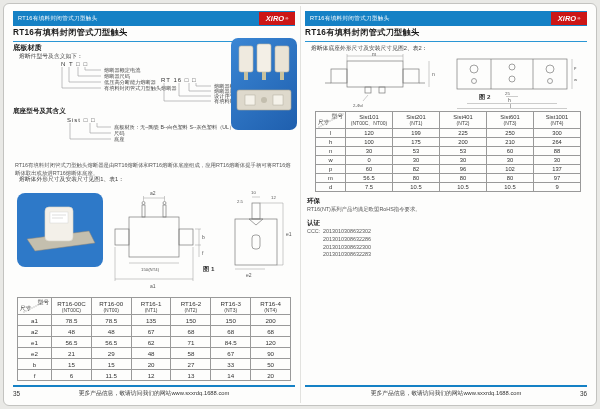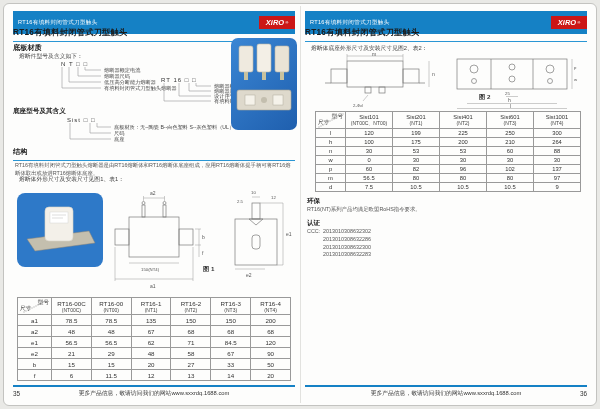--- a/index.html
+++ b/index.html
@@ -4,21 +4,21 @@
 <style>
   * { margin:0; padding:0; box-sizing:border-box; }
   html,body { width:600px; height:409px; }
   body { background:#e9e9e6; font-family:"Liberation Sans", sans-serif; color:#333; position:relative; overflow:hidden; }
   .spread { position:absolute; left:3px; top:3px; width:594px; height:403px; background:#fdfdfc; border:1px solid #c3c3c0; border-radius:6px; }
   .divider { position:absolute; left:50%; top:2px; bottom:2px; width:1px; background:#e2e2df; }
   .page { position:absolute; top:3px; bottom:3px; width:290px; }
   .page-left { left:5px; }
   .page-right { right:5px; }
 
-  .hbar { position:absolute; left:4px; right:4px; top:4px; height:23px; background:#1581c5; display:flex; align-items:center; justify-content:space-between; }
+  .hbar { position:absolute; left:4px; right:4px; top:4px; height:15px; background:#1581c5; display:flex; align-items:center; justify-content:space-between; }
   .hbar-text { color:#fff; font-size:5.6px; padding-left:5px; letter-spacing:0.3px; }
   .logo { background:#cc1616; height:13px; min-width:36px; display:flex; align-items:center; justify-content:center; color:#fff; font-size:7.5px; font-weight:bold; font-style:italic; padding:0 3px; }
   .logo sup { font-size:4px; margin-left:1px; }
 
   .title { position:absolute; left:4px; right:4px; top:20px; font-size:8.2px; font-weight:bold; color:#1a1a1a; border-bottom:1.5px solid #2a96d4; padding-bottom:2.5px; letter-spacing:0.3px; }
 
   .h-sec { position:absolute; font-size:7.2px; font-weight:bold; color:#222; }
   .h-rule { border-bottom:1.4px solid #2a96d4; padding-bottom:3px; }
   .small-note { position:absolute; font-size:5.8px; color:#444; }
   .body-text { position:absolute; font-size:5.4px; color:#555; line-height:1.55; }
@@ -130,21 +130,20 @@
       <g>
         <polyline class="conn" points="48,9 48,13 62,13"></polyline>
         <polyline class="conn" points="41,9 41,19 62,19"></polyline>
         <polyline class="conn" points="21,9 21,25 62,25"></polyline>
       </g>
       <text class="lbl" x="65" y="15">底板材质：无--陶瓷 B--白色塑料 S--灰色塑料（UL）</text>
       <text class="lbl" x="65" y="21">尺码</text>
       <text class="lbl" x="65" y="27">底座</text>
     </svg>
 
-    <div class="h-sec h-rule" style="left:4px; right:4px; top:140px;"><span>结构</span></div>
     <div class="body-text" style="left:6px; right:6px; top:154px;">RT16有填料封闭管式刀型触头熔断器是由RT16熔断体和RT16熔断体底座组成，应用RT16熔断体提手柄可将RT16熔断体取出或放进RT16熔断体底座。</div>
     <div class="small-note" style="left:10px; top:168px;">熔断体外形尺寸及安装尺寸见图1、表1：</div>
 
     <svg style="position:absolute; left:4px; top:174px;" width="284" height="114" viewBox="0 0 284 114">
       <g>
         <rect x="4" y="12" width="86" height="74" rx="8" fill="#2e79c8"></rect>
         <polygon points="14,58 76,50 82,62 22,70" fill="#c4bfae" stroke="#8a8578" stroke-width="0.5"></polygon>
         <rect x="32" y="26" width="28" height="34" rx="4" fill="#f3f0e9" stroke="#d8d4c8" stroke-width="0.6"></rect>
         <rect x="37" y="31" width="18" height="11" fill="#ffffff" stroke="#cccccc" stroke-width="0.4"></rect>
         <line x1="39" y1="34" x2="53" y2="34" stroke="#bbb" stroke-width="0.5"></line>

